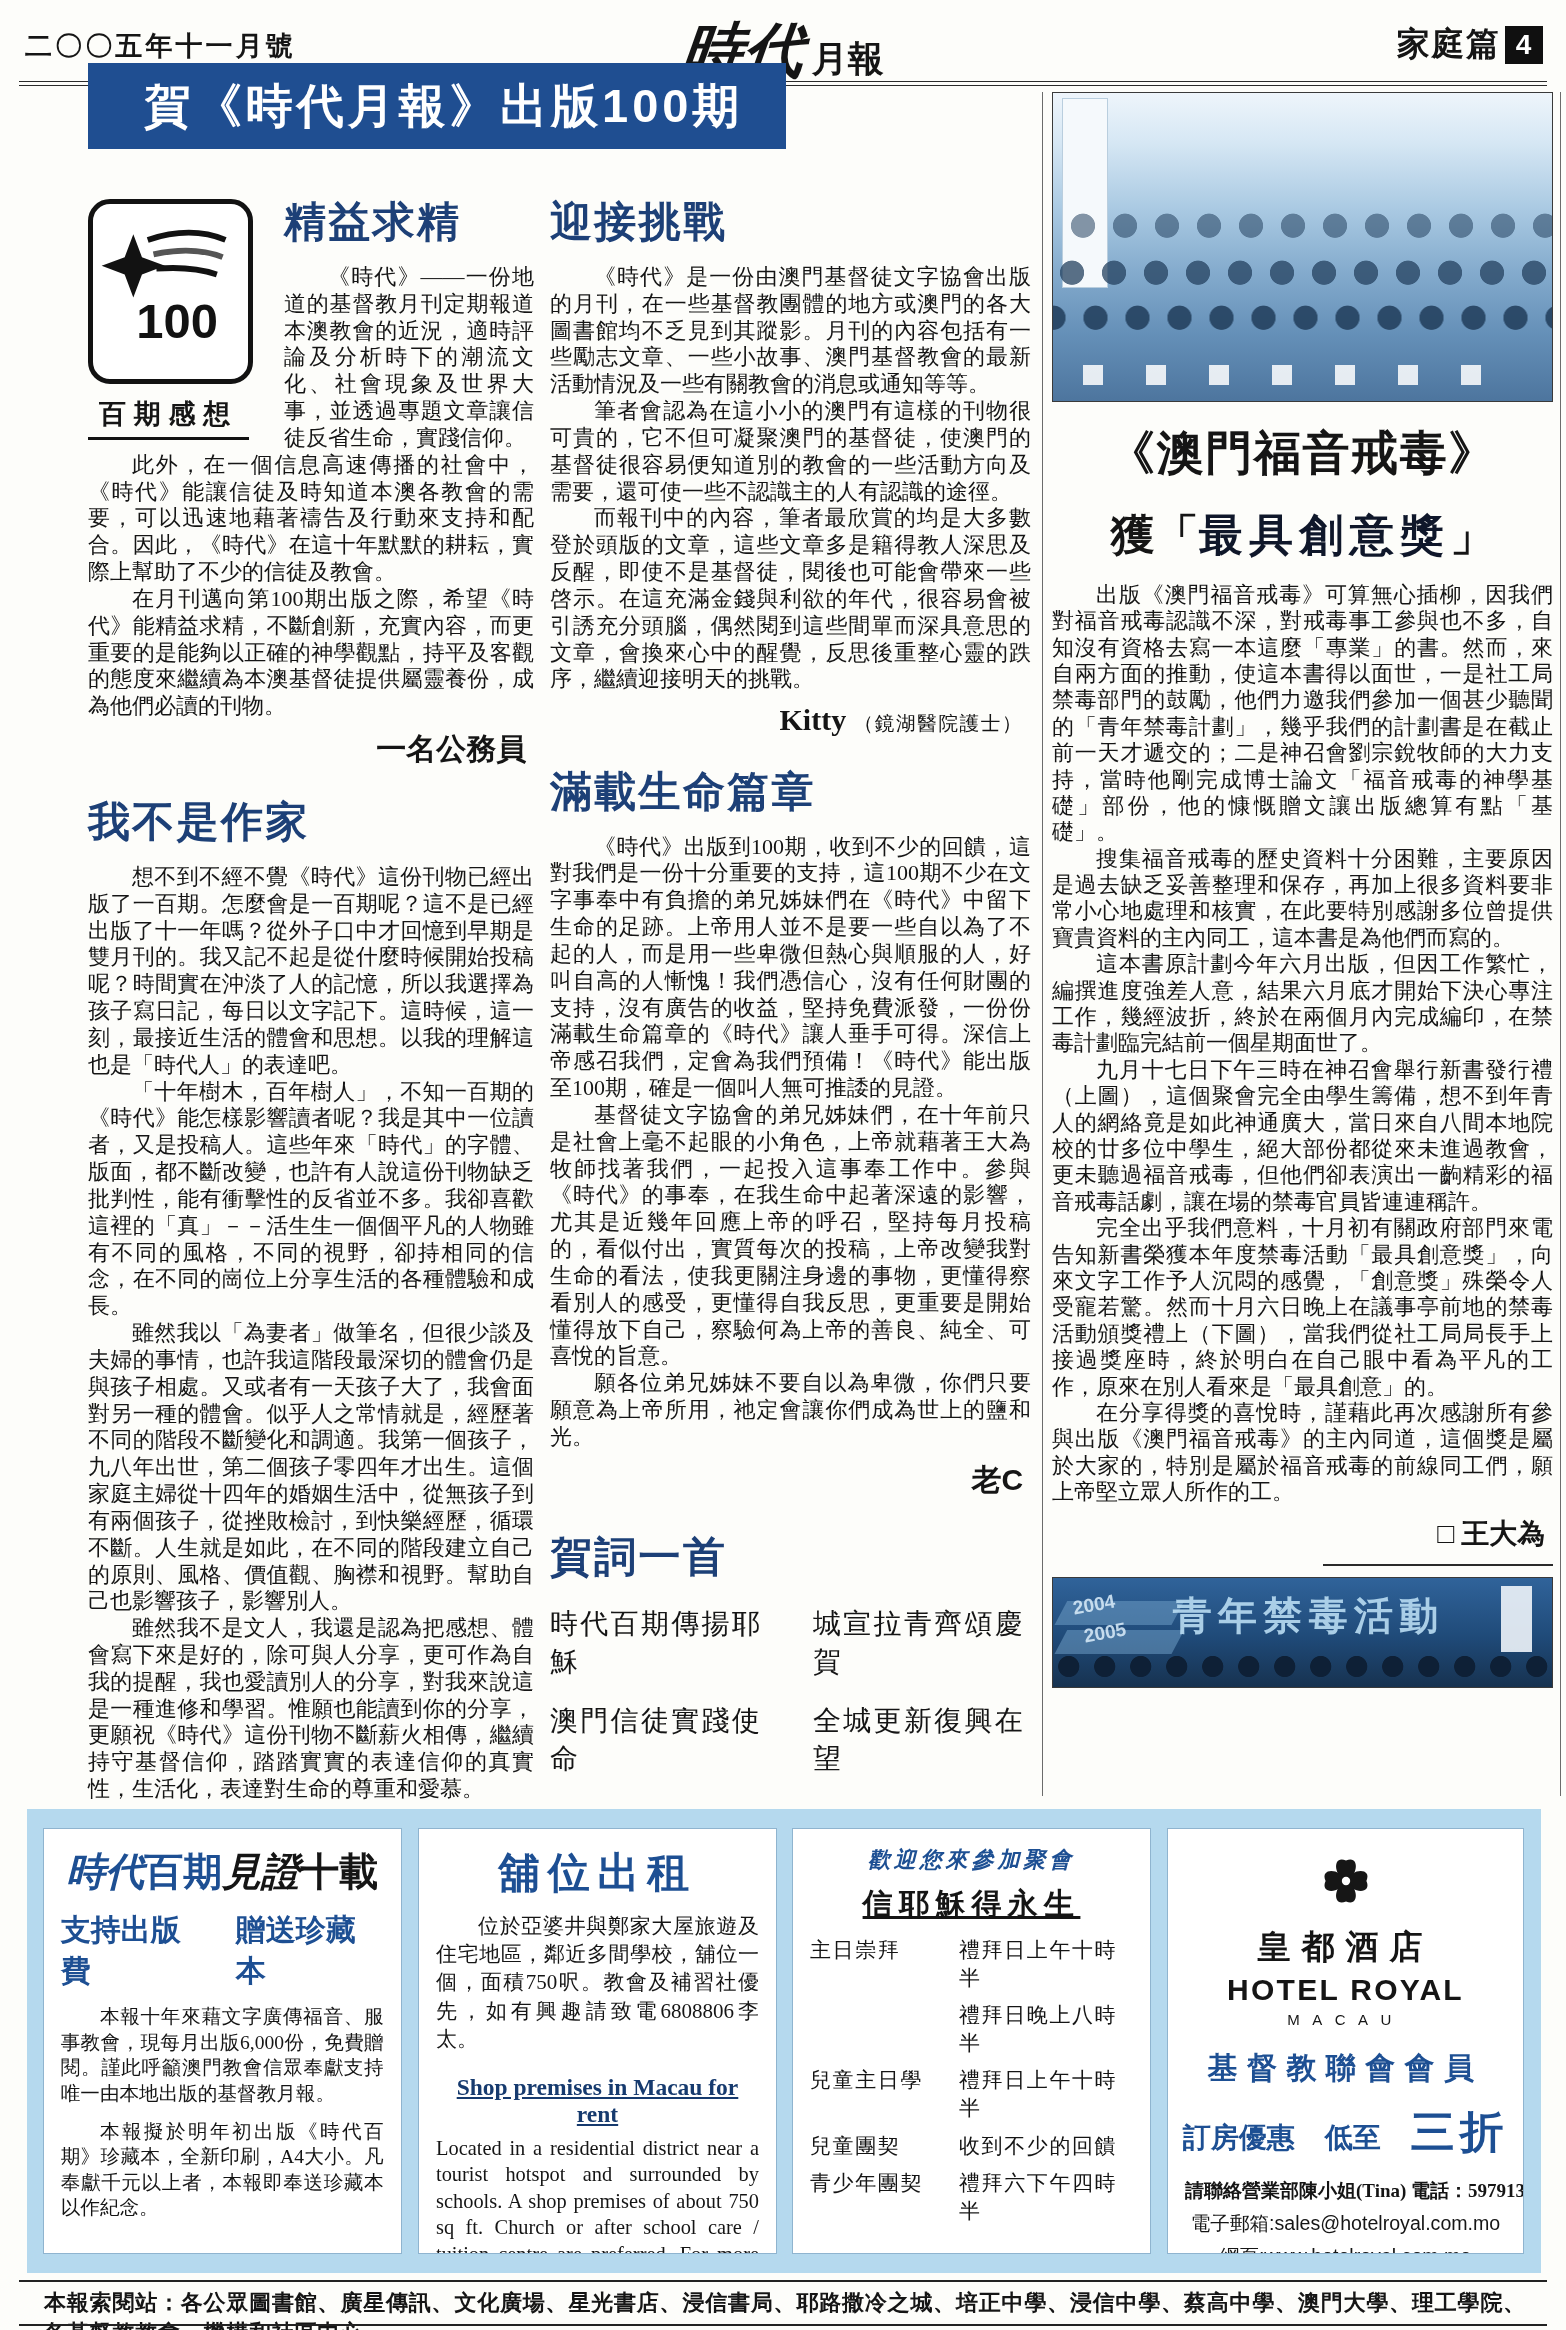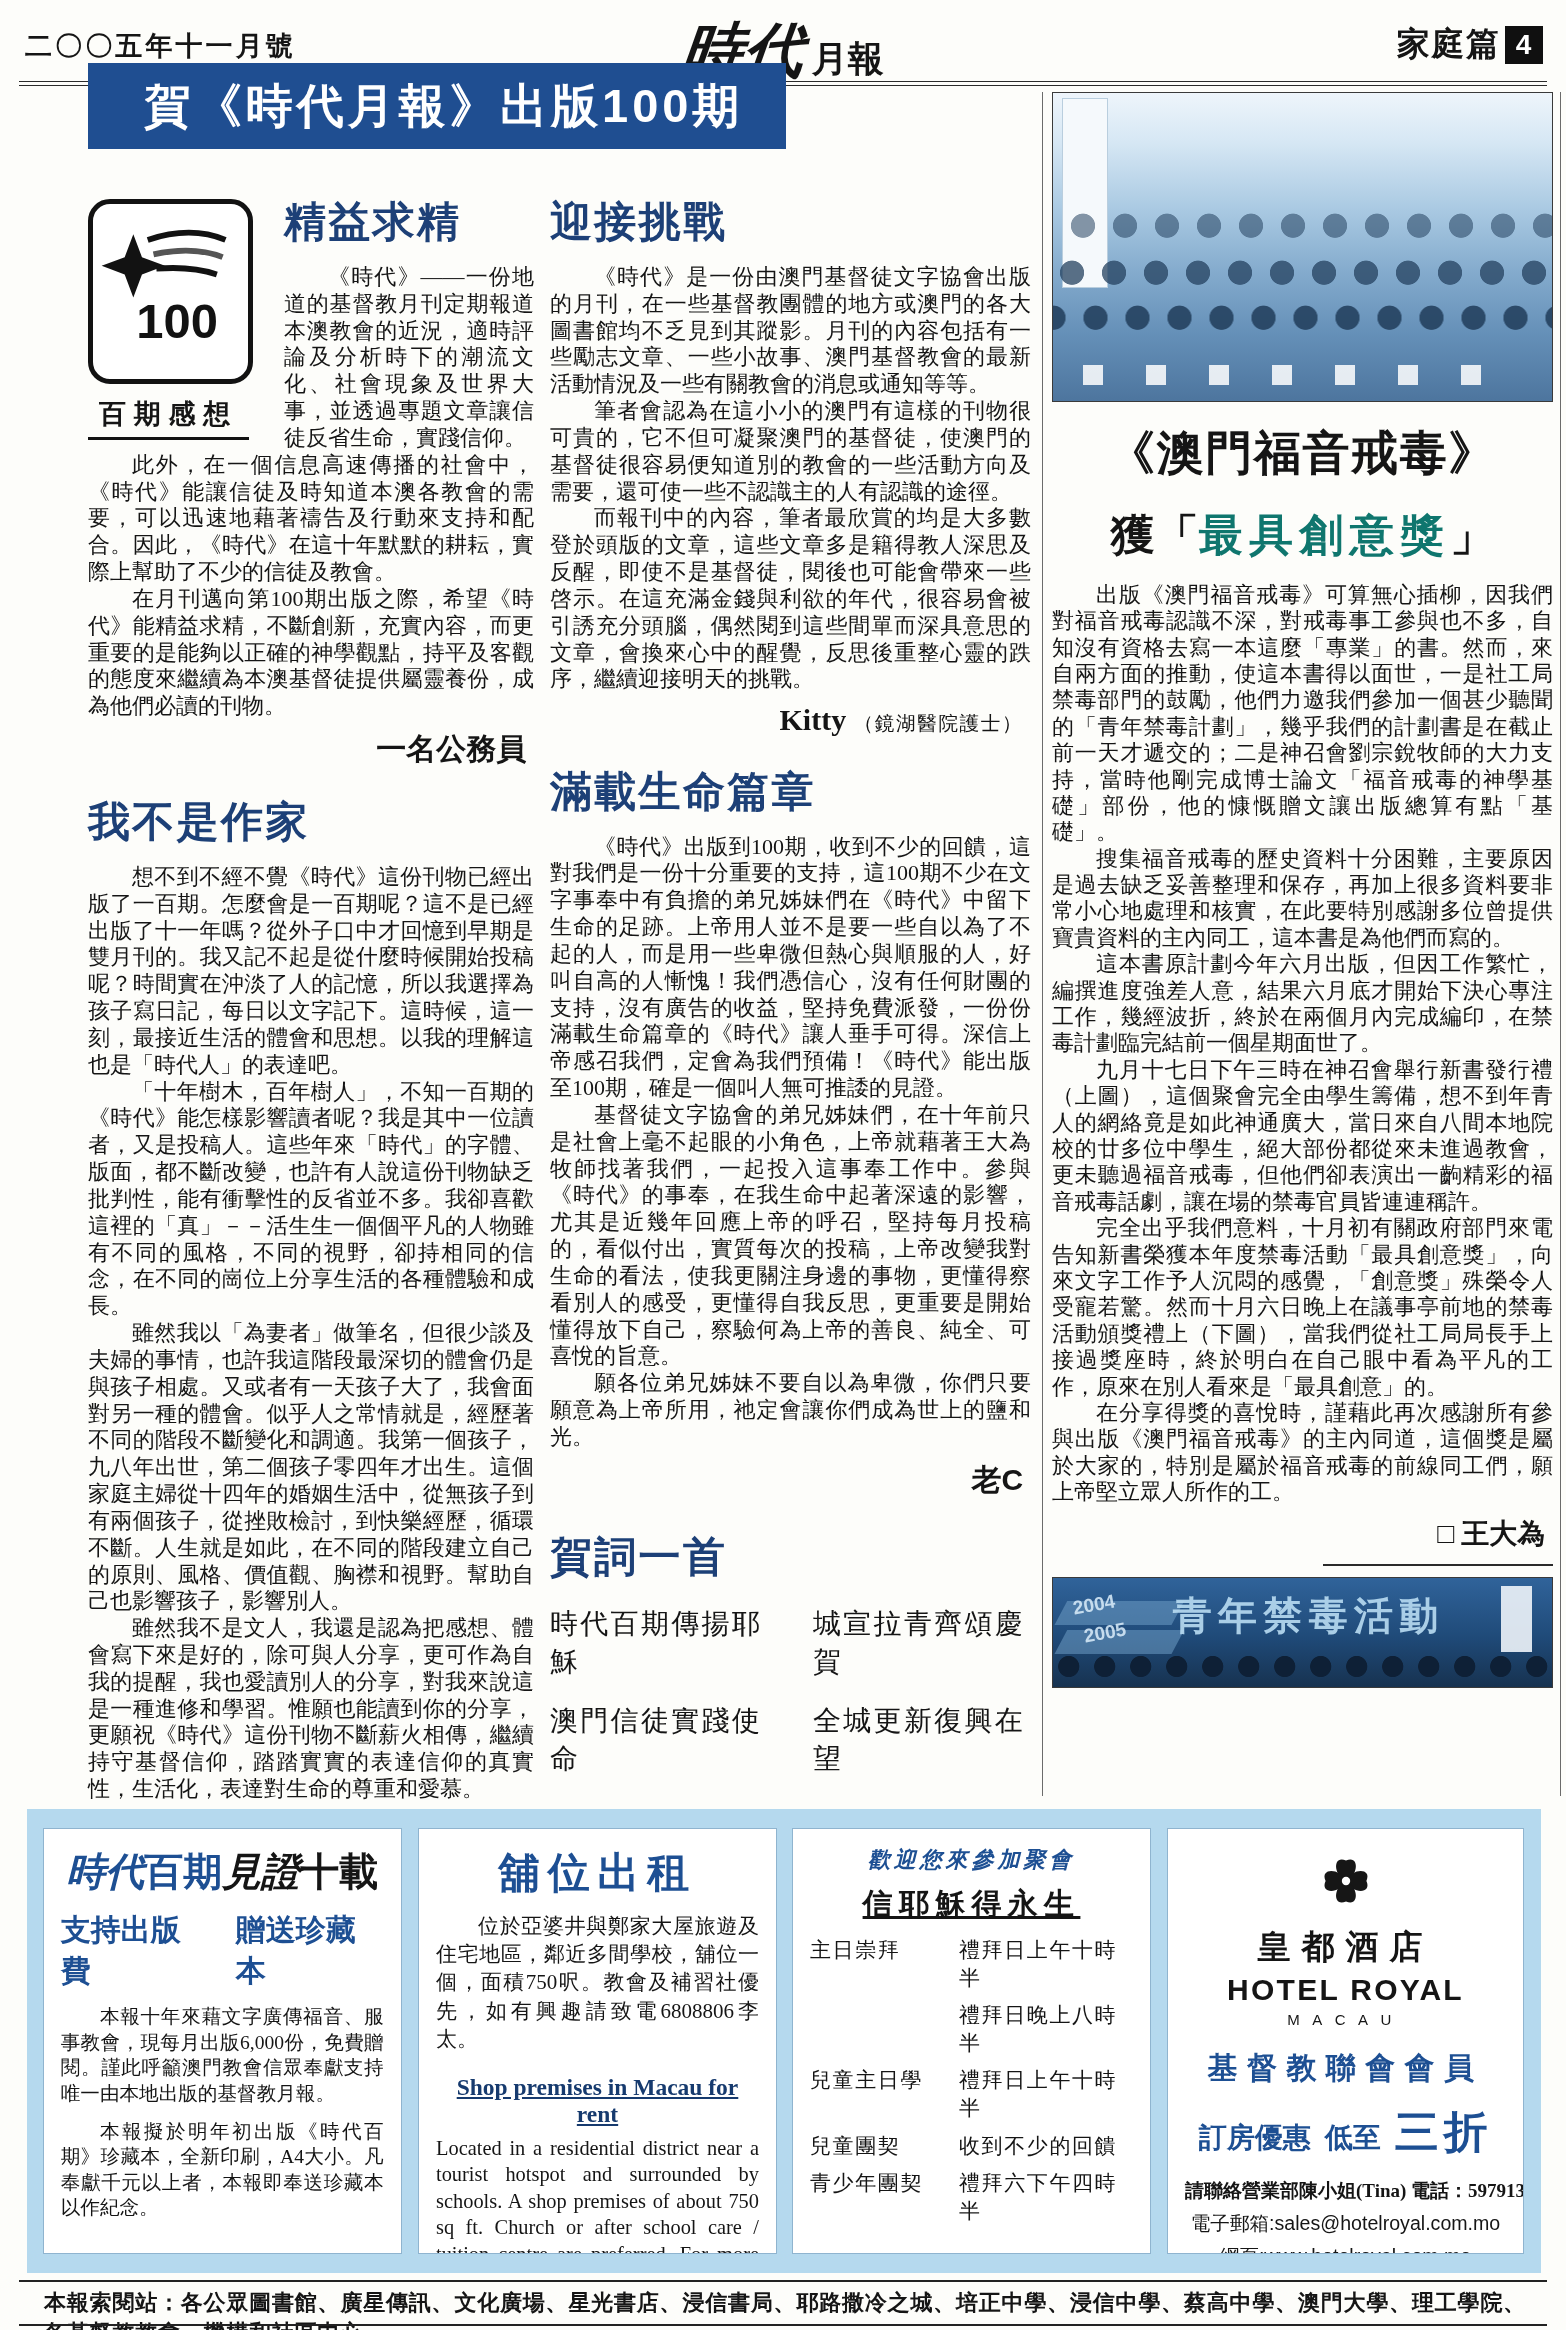--- a/index.html
+++ b/index.html
@@ -54,21 +54,21 @@
         font-weight:900;font-size:39px;letter-spacing:6.3px;opacity:.9;}
   .pb-year{position:absolute;color:#dceefb;font-family:"Liberation Sans",sans-serif;font-weight:bold;
         font-size:19px;transform:rotate(-10deg);opacity:.85;}
   .pb-arrow{position:absolute;left:7.8px;width:117px;height:23.5px;background:#6d9cc4;opacity:.55;transform:skewX(-28deg);}
   .pb-sign{position:absolute;right:20.4px;top:7.8px;width:31px;height:66px;background:#eef4f9;opacity:.9;}
   .pb-crowd{position:absolute;bottom:-14px;left:0;right:0;height:47px;
         background-image:radial-gradient(circle at 15.7px 12.5px,#0e2036 10.2px,rgba(14,32,54,0) 11px);background-size:36px 47px;}
   
   .award-t1{font-size:47px;font-weight:bold;letter-spacing:1.6px;text-align:center;margin-top:20.4px;}
   .award-t2{font-size:44px;text-align:center;margin:20.4px 0 17px 0;font-weight:bold;}
-  .award-t2 .blue{color:#0f766e;font-family:Liberation Mono, monospace;font-weight:900;letter-spacing:6.3px;}
+  .award-t2 .blue{color:#0f172a;font-family:Liberation Mono, monospace;font-weight:900;letter-spacing:6.3px;}
   #col3 p.body{font-size:22px;line-height:1.2;}
   .sig-rule{border-top:2.3px solid #2a2a2a;width:46%;margin:11px 0 0 auto;}
   
   .poem-line{display:flex;justify-content:center;gap:45px;font-size:28px;letter-spacing:2.3px;margin-top:20.4px;}
   .poem-sig{ text-align:right;font-size:27px;margin-top:27px;letter-spacing:1.6px;}
   .poem-name{text-align:right;font-size:31px;font-weight:900;font-family:"Liberation Sans",sans-serif;margin-top:7.8px;}
   
   .ads{position:absolute;left:27px;top:1809px;width:1514px;height:464px;background:#b5d9ee;}
   .adbox{position:absolute;top:19px;width:359px;height:426px;background:#fff;border:0.8px solid #8fb4cf;
         box-sizing:border-box;padding:15.7px 17px;overflow:hidden;}
@@ -90,21 +90,21 @@
   .sched{margin-top:11px;}
   .sched-row{display:flex;font-size:21px;margin-top:9.4px;letter-spacing:1.6px;}
   .sched-label{width:149px;}
   .sched-time{flex:1;}
   .ad4{text-align:center;}
   .ad4 .cn-name{font-size:33px;font-weight:bold;letter-spacing:11px;margin-top:4.7px;}
   .ad4 .en-name{font-family:"Liberation Sans",sans-serif;font-weight:900;font-size:30px;letter-spacing:2.3px;margin-top:3.1px;}
   .ad4 .macau{font-family:"Liberation Sans",sans-serif;font-size:15px;letter-spacing:12.5px;margin-top:3.1px;}
   .ad4 .member{color:#1d4f93;font-weight:bold;font-size:30px;letter-spacing:9.4px;margin-top:20.4px;white-space:nowrap;}
   .ad4 .offer{color:#1d4f93;font-size:28px;font-weight:bold;margin-top:14px;display:flex;
-        justify-content:center;align-items:baseline;gap:14px;white-space:nowrap;}
+        justify-content:center;align-items:baseline;gap:30px;white-space:nowrap;}
   .ad4 .offer .big{font-family:"Liberation Sans",sans-serif;font-weight:900;font-size:44px;letter-spacing:4.7px;}
   .ad4 .contact{font-size:19px;font-weight:bold;margin-top:15.7px;white-space:nowrap;}
   .ad4 .mail,.ad4 .web{font-size:19.6px;margin-top:6.3px;font-family:"Liberation Sans",sans-serif;}
   
   .footer-rule{position:absolute;left:19px;right:19px;border-top:2.3px solid #222;}
   .footer-text{position:absolute;left:44px;right:31px;top:2288px;font-size:22px;font-weight:bold;letter-spacing:0.8px;}
 </style>
 </head>
 <body>
 

